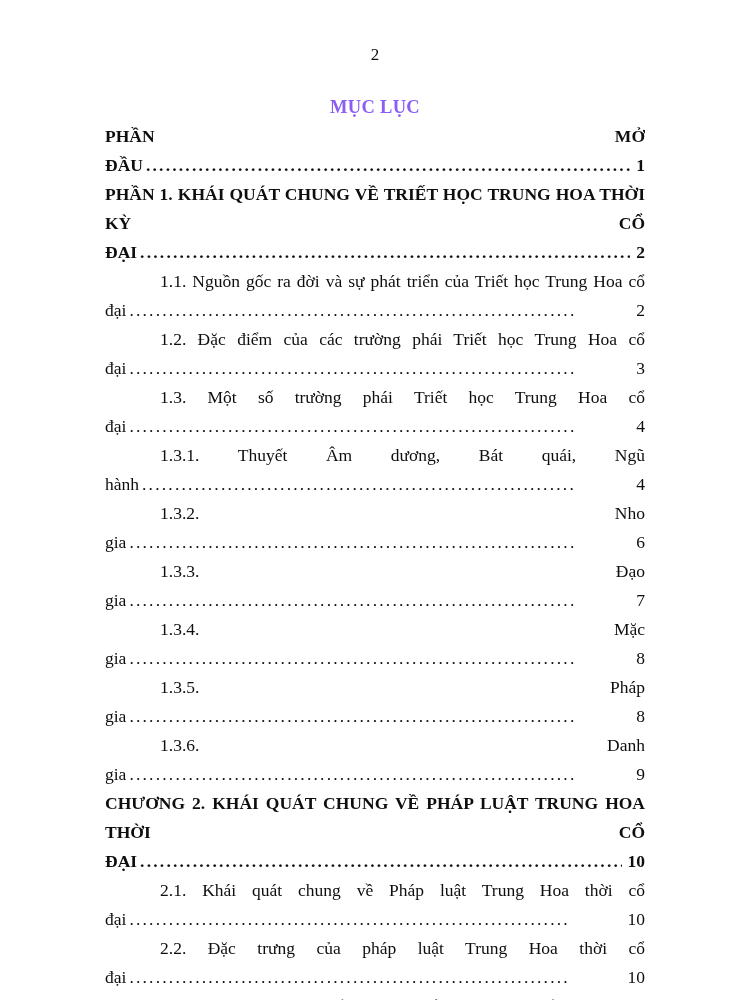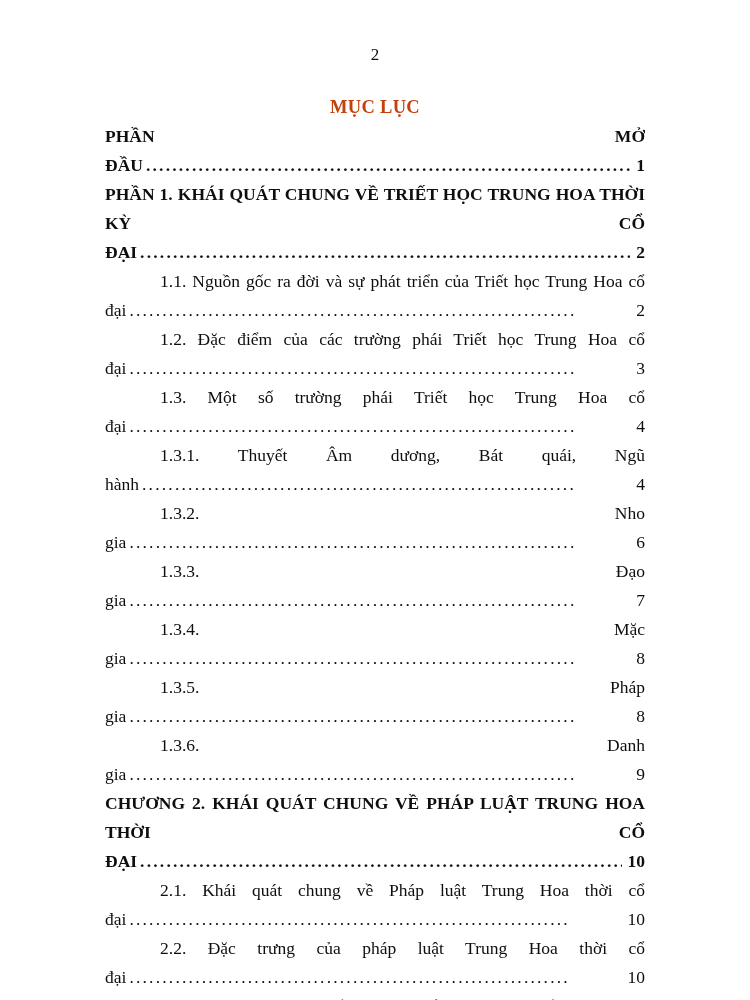--- a/index.html
+++ b/index.html
@@ -50,21 +50,21 @@
     background: #ffffff;
     padding-left: 6px;
   }
 </style>
 </head>
 <body>
 
 <div class="page" style="color: rgb(14, 14, 14);">
   <div class="page-number">2</div>
 
-  <h1 class="toc-title" style="color: #c2410c;">MỤC LỤC</h1>
+  <h1 class="toc-title" style="color: #8b5cf6;">MỤC LỤC</h1>
 
   <div class="toc" id="toc-list">
       <div class="entry bold"><span>PHẦN MỞ ĐẦU</span><span class="dots">........................................................................................................................................................................................................</span><span class="pg">1</span></div>
       <div class="entry bold"><span>PHẦN 1. KHÁI QUÁT CHUNG VỀ TRIẾT HỌC TRUNG HOA THỜI KỲ CỔ ĐẠI</span><span class="dots">........................................................................................................................................................................................................</span><span class="pg">2</span></div>
       <div class="entry ind"><span>1.1. Nguồn gốc ra đời và sự phát triển của Triết học Trung Hoa cổ đại</span><span class="dots">........................................................................................................................................................................................................</span><span class="pg">2</span></div>
       <div class="entry ind"><span>1.2. Đặc điểm của các trường phái Triết học Trung Hoa cổ đại</span><span class="dots">........................................................................................................................................................................................................</span><span class="pg">3</span></div>
       <div class="entry ind"><span>1.3. Một số trường phái Triết học Trung Hoa cổ đại</span><span class="dots">........................................................................................................................................................................................................</span><span class="pg">4</span></div>
       <div class="entry ind"><span>1.3.1. Thuyết Âm dương, Bát quái, Ngũ hành</span><span class="dots">........................................................................................................................................................................................................</span><span class="pg">4</span></div>
       <div class="entry ind"><span>1.3.2. Nho gia</span><span class="dots">........................................................................................................................................................................................................</span><span class="pg">6</span></div>
       <div class="entry ind"><span>1.3.3. Đạo gia</span><span class="dots">........................................................................................................................................................................................................</span><span class="pg">7</span></div>

